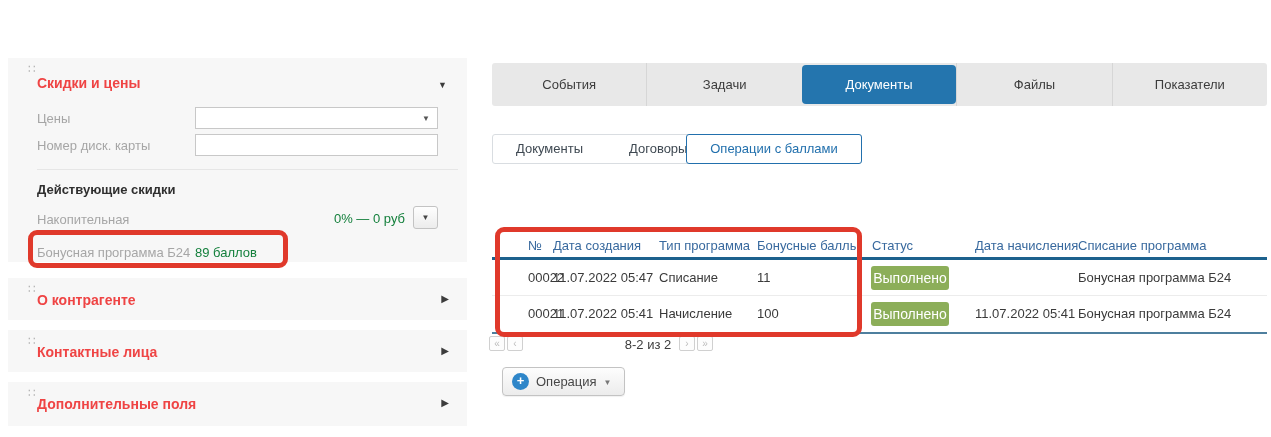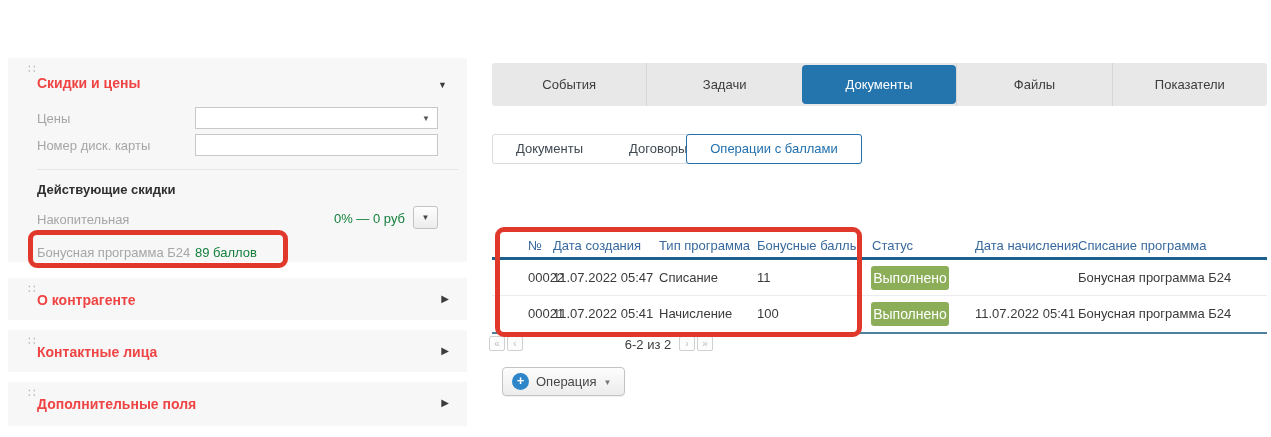--- a/index.html
+++ b/index.html
@@ -177,21 +177,21 @@
       <span class="badge">Выполнено</span>
       <span class="gcell c5">11.07.2022 05:41</span>
       <span class="gcell c6">Бонусная программа Б24</span>
     </div>
 
     <div class="gbottom"></div>
   </div>
 
   <div class="pagbtn pag-first">«</div>
   <div class="pagbtn pag-prev">‹</div>
-  <div class="pag-label">6-2 из 2</div>
+  <div class="pag-label">8-2 из 2</div>
   <div class="pagbtn pag-next">›</div>
   <div class="pagbtn pag-last">»</div>
 
   <div class="op-btn">
     <span class="plus-circle">+</span>
     <span class="op-label">Операция</span>
     <span class="op-caret">▼</span>
   </div>
 
   <div class="red-box red-box-1"></div>

